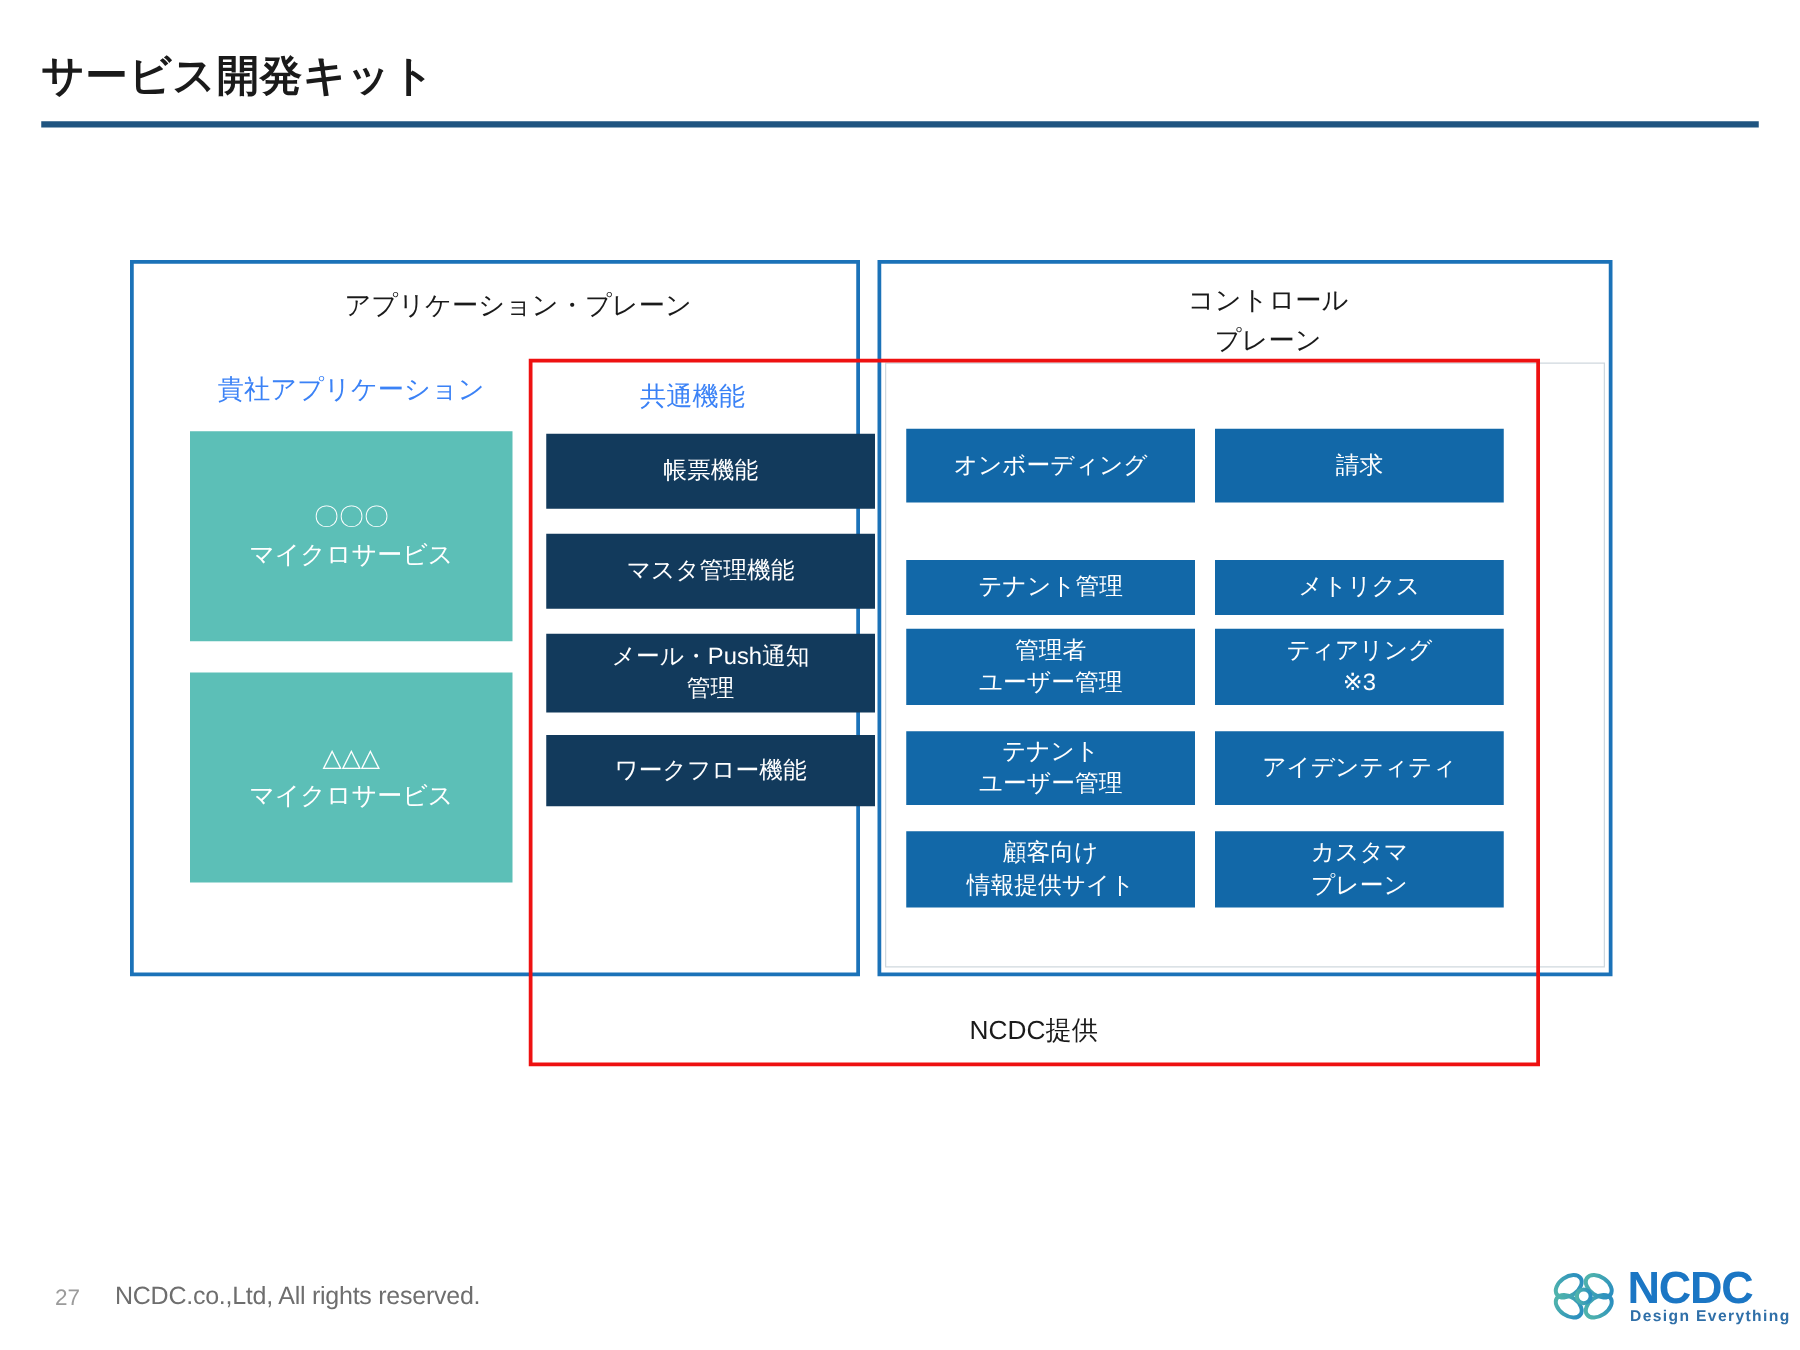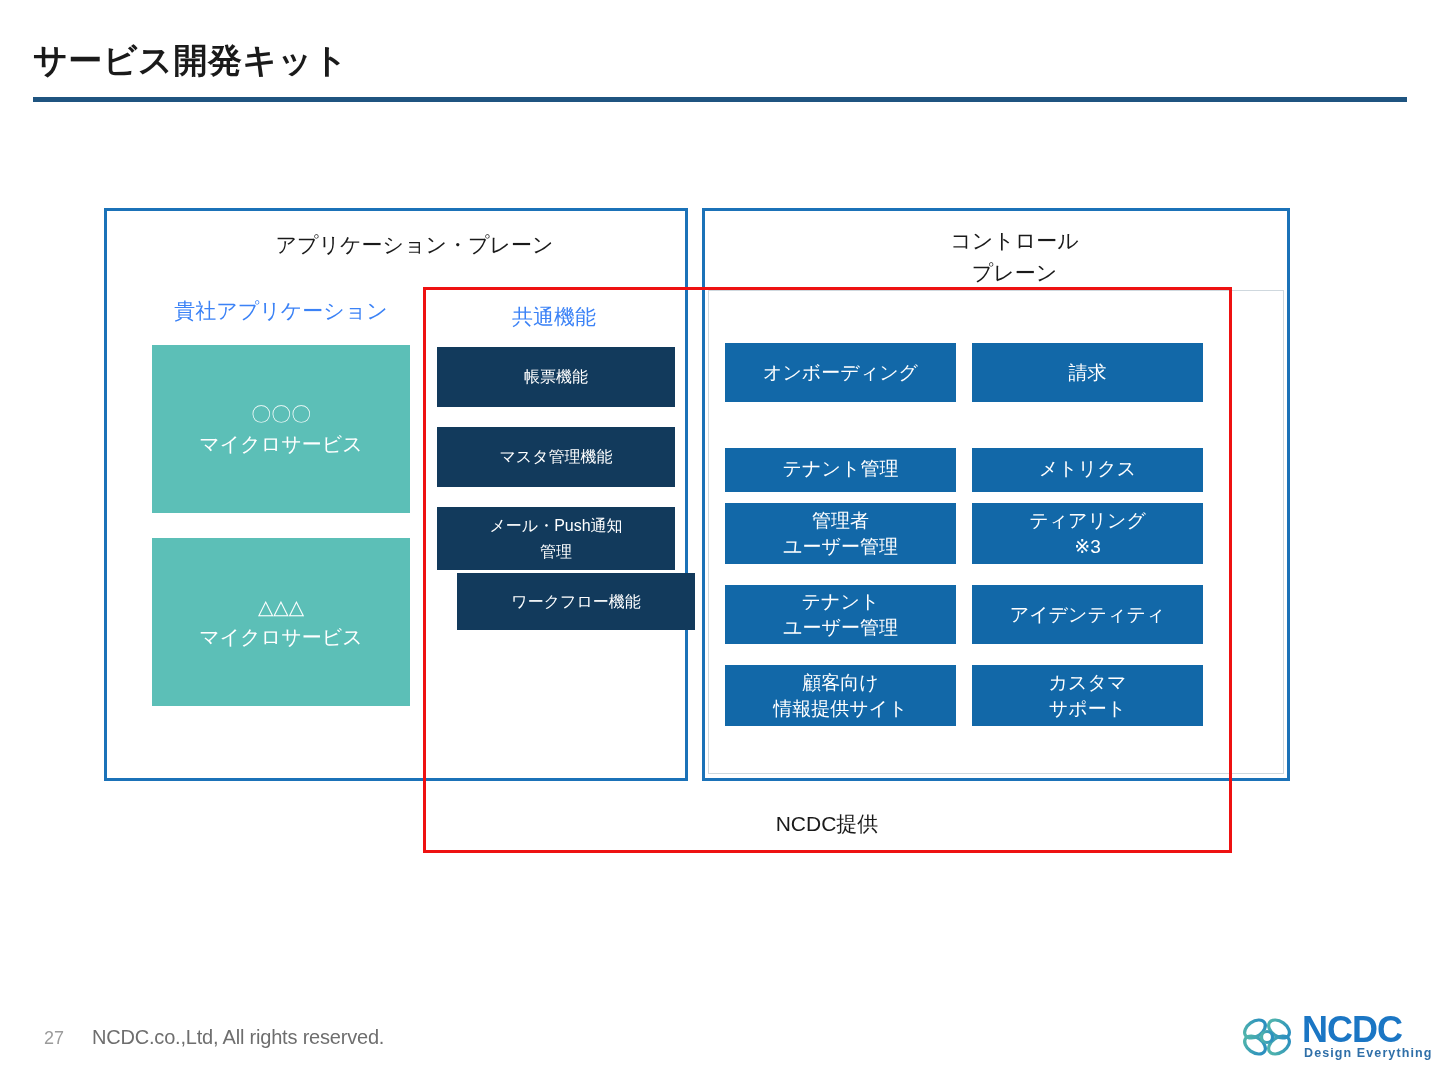--- a/index.html
+++ b/index.html
@@ -128,37 +128,37 @@
     line-height: 30px;
     text-align: center;
   }
   #micro-box-0 { top: 345px; height: 168px; }
   #micro-box-1 { top: 538px; height: 168px; }
 
   
   .common-box {
     position: absolute;
     left: 437px;
-    width: 238px;
+    width: 263px;
     background: #123a5c;
     color: #ffffff;
     display: flex;
     align-items: center;
     justify-content: center;
     text-align: center;
-    font-size: 16px;
+    font-size: 19px;
     line-height: 26px;
     white-space: pre-line;
     box-sizing: border-box;
     padding: 2px 0;
   }
   #common-box-0 { top: 347px; height: 60px; }
   #common-box-1 { top: 427px; height: 60px; }
   #common-box-2 { top: 507px; height: 63px; }
-  #common-box-3 { top: 573px; height: 57px; margin-left: 20px; }
+  #common-box-3 { top: 588px; height: 57px; }
   #common-box-4 { top: 663px; height: 61px; }
 
   
   #control-inner-frame {
     position: absolute;
     left: 708px;
     top: 290px;
     width: 576px;
     height: 484px;
     box-sizing: border-box;
@@ -278,21 +278,21 @@
   <div class="cp-box cp-col-0 cp-row-2">管理者
 ユーザー管理</div>
   <div class="cp-box cp-col-1 cp-row-2">ティアリング
 ※3</div>
   <div class="cp-box cp-col-0 cp-row-3">テナント
 ユーザー管理</div>
   <div class="cp-box cp-col-1 cp-row-3">アイデンティティ</div>
   <div class="cp-box cp-col-0 cp-row-4">顧客向け
 情報提供サイト</div>
   <div class="cp-box cp-col-1 cp-row-4">カスタマ
-サポート</div>
+プレーン</div>
 
   <div id="ncdc-red-box"></div>
   <div id="ncdc-provided-label">NCDC提供</div>
 
   <div id="footer-page-number">27</div>
   <div id="footer-copyright">NCDC.co.,Ltd, All rights reserved.</div>
 
   <svg id="ncdc-logo" viewBox="0 0 172 52" xmlns="http://www.w3.org/2000/svg">
     <defs>
       <linearGradient id="ncdcGrad" x1="0" y1="0" x2="1" y2="0">

